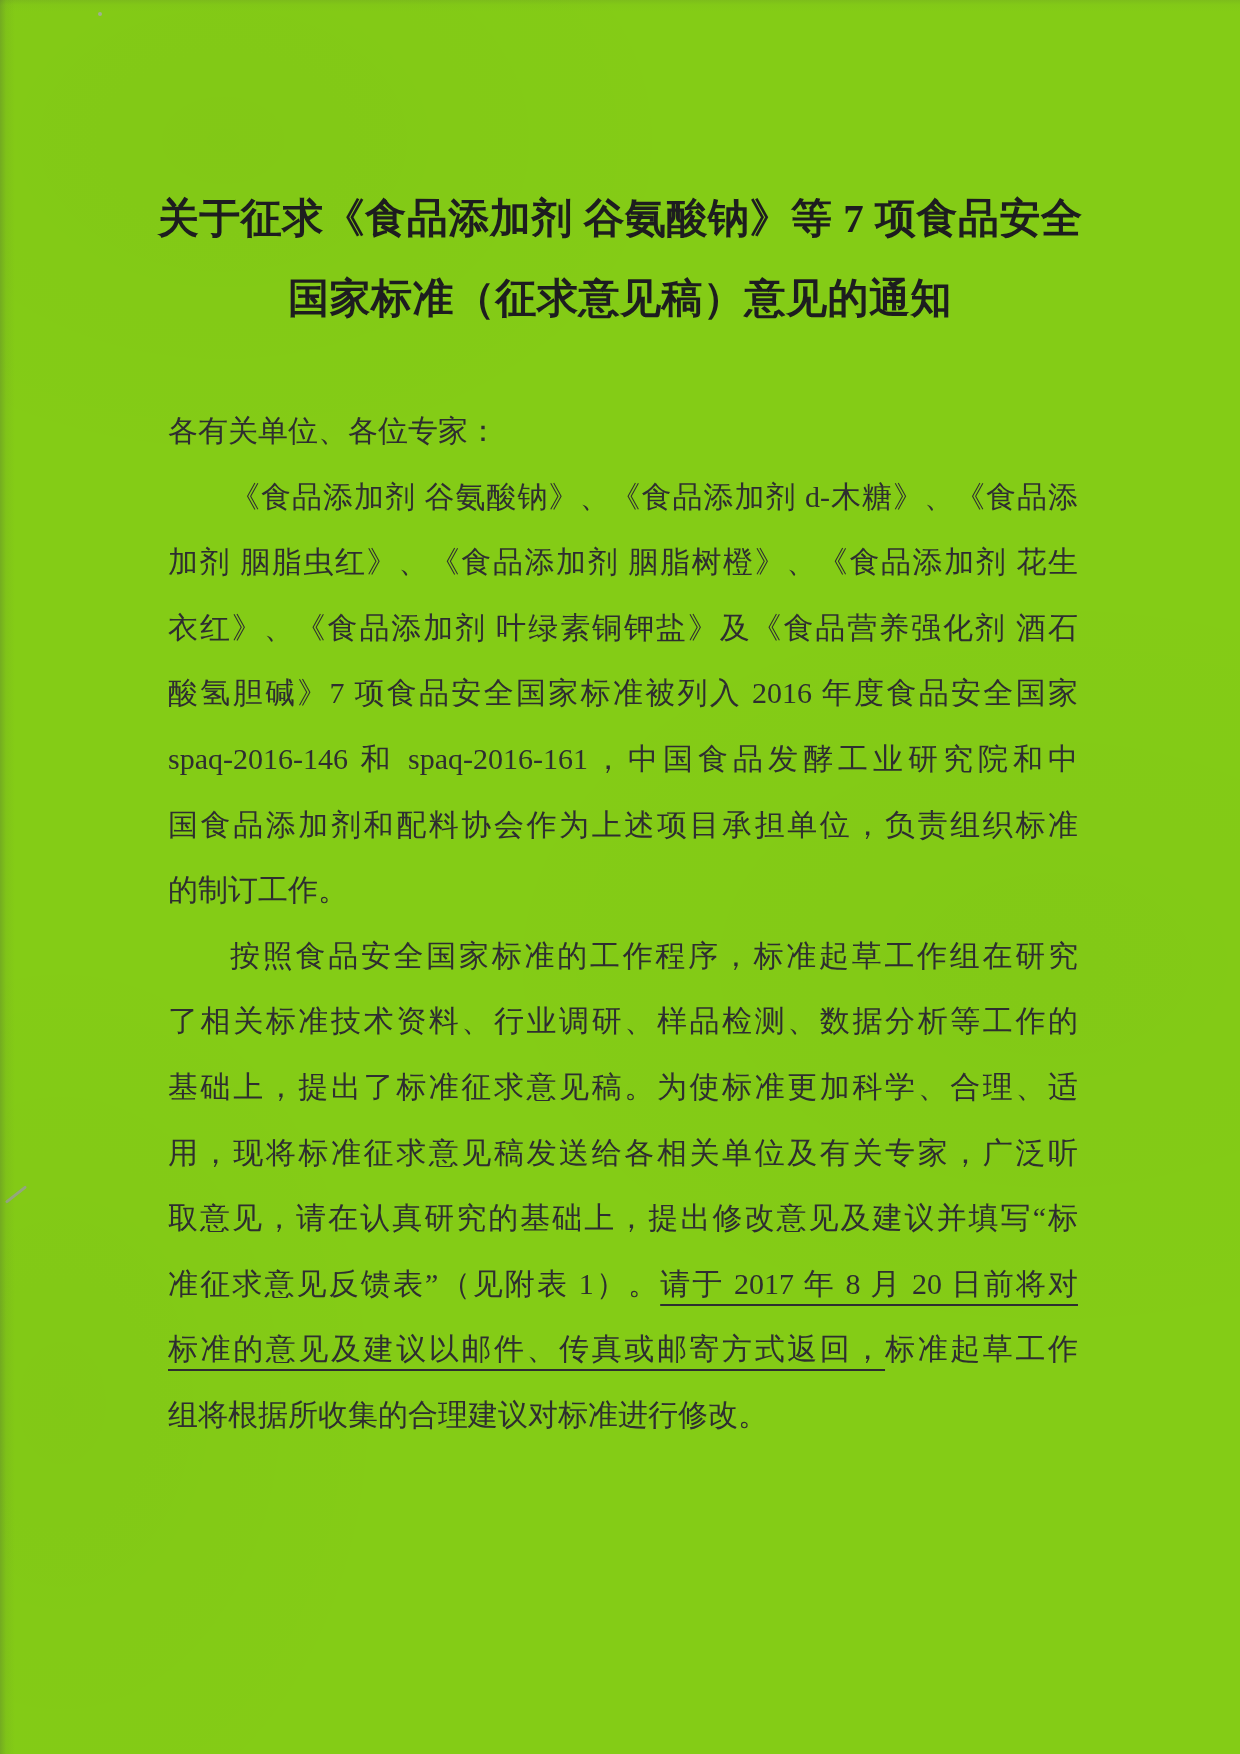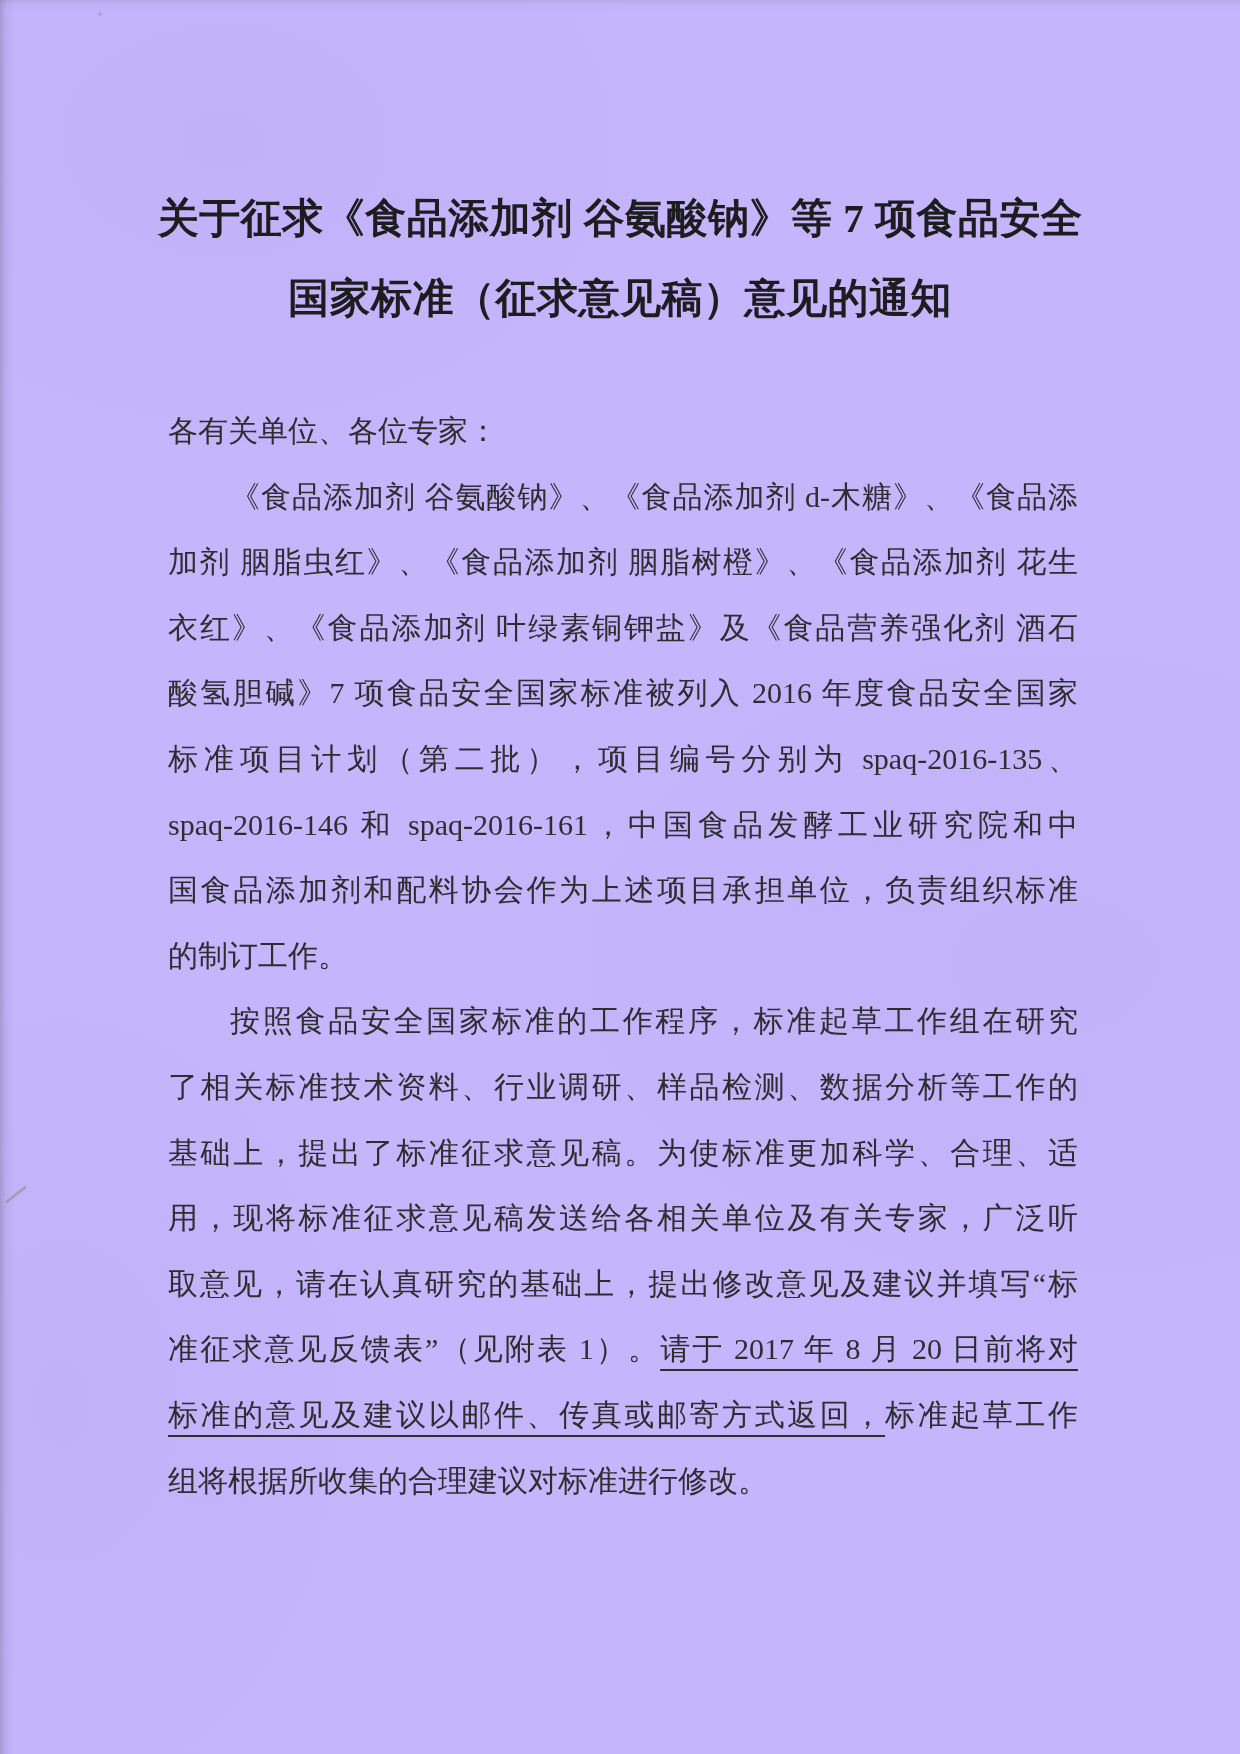--- a/index.html
+++ b/index.html
@@ -5,21 +5,21 @@
   html, body {
     margin: 0;
     padding: 0;
     background: #e9e9eb;
   }
   .page {
     position: relative;
     width: 1240px;
     height: 1754px;
     margin: 0 auto;
-    background: #c4b5fd;
+    background: #84cc16;
     overflow: hidden;
     font-family: "Liberation Serif", serif;
     color: #2e2e30;
   }
   
   .texture {
     position: absolute;
     inset: 0;
     pointer-events: none;
     background:
@@ -118,23 +118,20 @@
     <div class="bline j">
       <span>加剂 胭脂虫红》、《食品添加剂 胭脂树橙》、《食品添加剂 花生</span>
     </div>
     <div class="bline j">
       <span>衣红》、《食品添加剂 叶绿素铜钾盐》及《食品营养强化剂 酒石</span>
     </div>
     <div class="bline j">
       <span>酸氢胆碱》7 项食品安全国家标准被列入 2016 年度食品安全国家</span>
     </div>
     <div class="bline j">
-      <span>标准项目计划（第二批），项目编号分别为 spaq-2016-135、</span>
-    </div>
-    <div class="bline j">
       <span>spaq-2016-146 和 spaq-2016-161，中国食品发酵工业研究院和中</span>
     </div>
     <div class="bline j">
       <span>国食品添加剂和配料协会作为上述项目承担单位，负责组织标准</span>
     </div>
     <div class="bline noj">
       <span>的制订工作。</span>
     </div>
 
     <div class="bline j indent">

